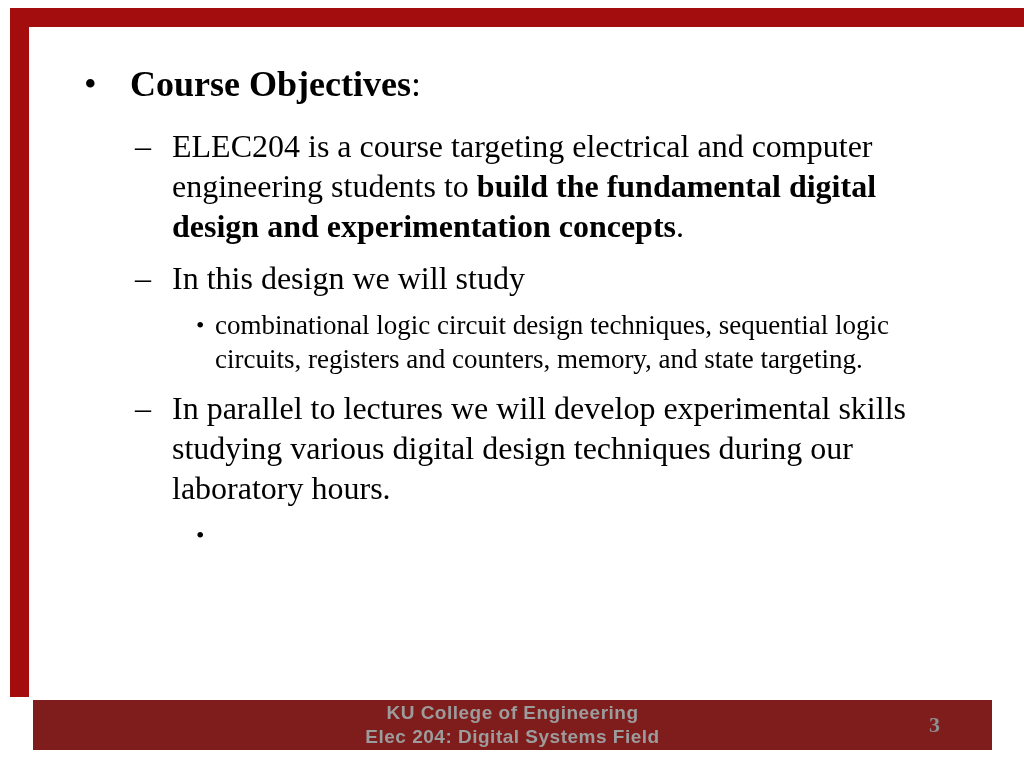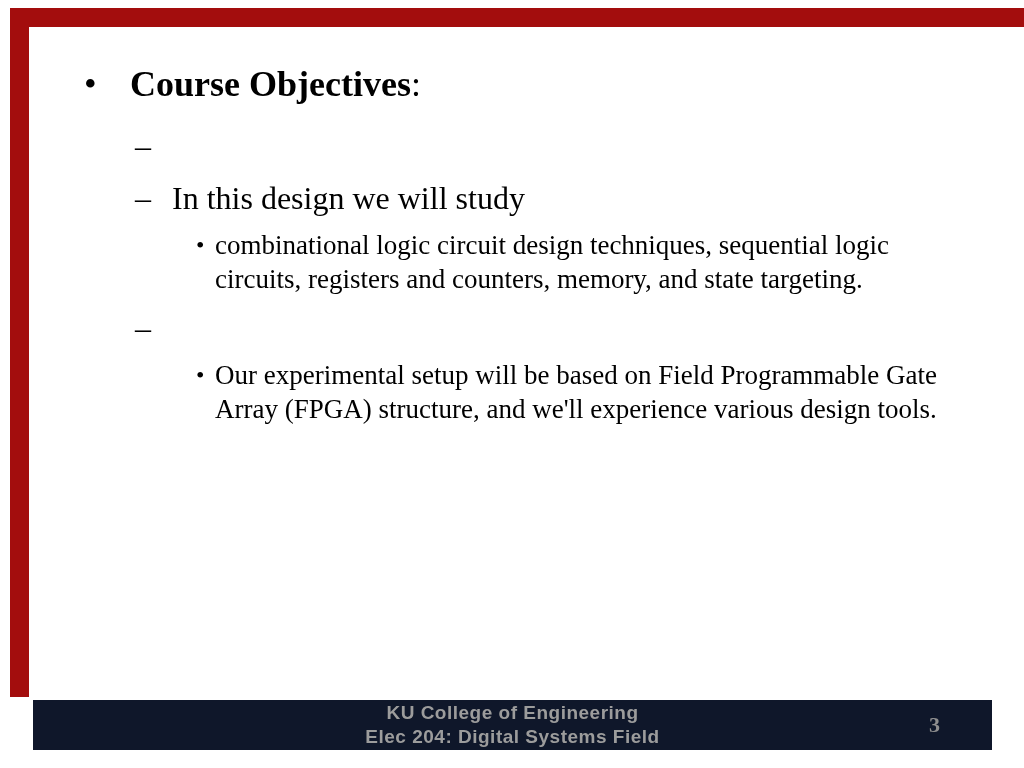--- a/index.html
+++ b/index.html
@@ -70,21 +70,21 @@
   }
   .l2 .marker { width: 19px; flex-basis: 19px; font-size: 24px; }
   .l2 .text { width: 725px; }
   .item-first { margin-top: 0; }
   .item .text b { font-weight: bold; }
   
   .footer-bar {
     position: absolute;
     left: 33px; top: 700px;
     width: 959px; height: 50px;
-    background: #0f172a;
+    background: #7f1d1d;
     display: flex;
     align-items: center;
     justify-content: center;
   }
   .footer-text {
     text-align: center;
     font-family: "Liberation Sans", sans-serif;
     font-weight: bold;
     font-size: 19px;
     line-height: 24px;
@@ -112,39 +112,40 @@
 
   <div class="content">
 
     <div class="title-row">
       <span class="t-marker">•</span>
       <span class="t-text"><b>Course Objectives</b><span>:</span></span>
     </div>
 
     <div class="item l1 item-first">
       <span class="marker">–</span>
+      <span class="text"><span>ELEC204 is a course targeting electrical and computer engineering students to </span><b>build the fundamental digital design and experimentation concepts</b><span>.</span></span>
     </div>
 
     <div class="item l1">
       <span class="marker">–</span>
       <span class="text"><span>In this design we will study</span></span>
     </div>
 
     <div class="item l2">
       <span class="marker">•</span>
       <span class="text"><span>combinational logic circuit design techniques, sequential logic circuits, registers and counters, memory, and state targeting.</span></span>
     </div>
 
     <div class="item l1">
       <span class="marker">–</span>
+      <span class="text"><span>In parallel to lectures we will develop experimental skills studying various digital design techniques during our laboratory hours.</span></span>
     </div>
 
     <div class="item l2">
       <span class="marker">•</span>
-      <span class="text"><span>Our experimental setup will be based on Field Programmable Gate Array (FPGA) structure, and we'll experience various design tools.</span></span>
     </div>
 
   </div>
 
   <div class="footer-bar">
     <div class="footer-text">
       <div>KU College of Engineering</div>
       <div>Elec 204: Digital Systems Field</div>
     </div>
     <div class="page-num">3</div>

